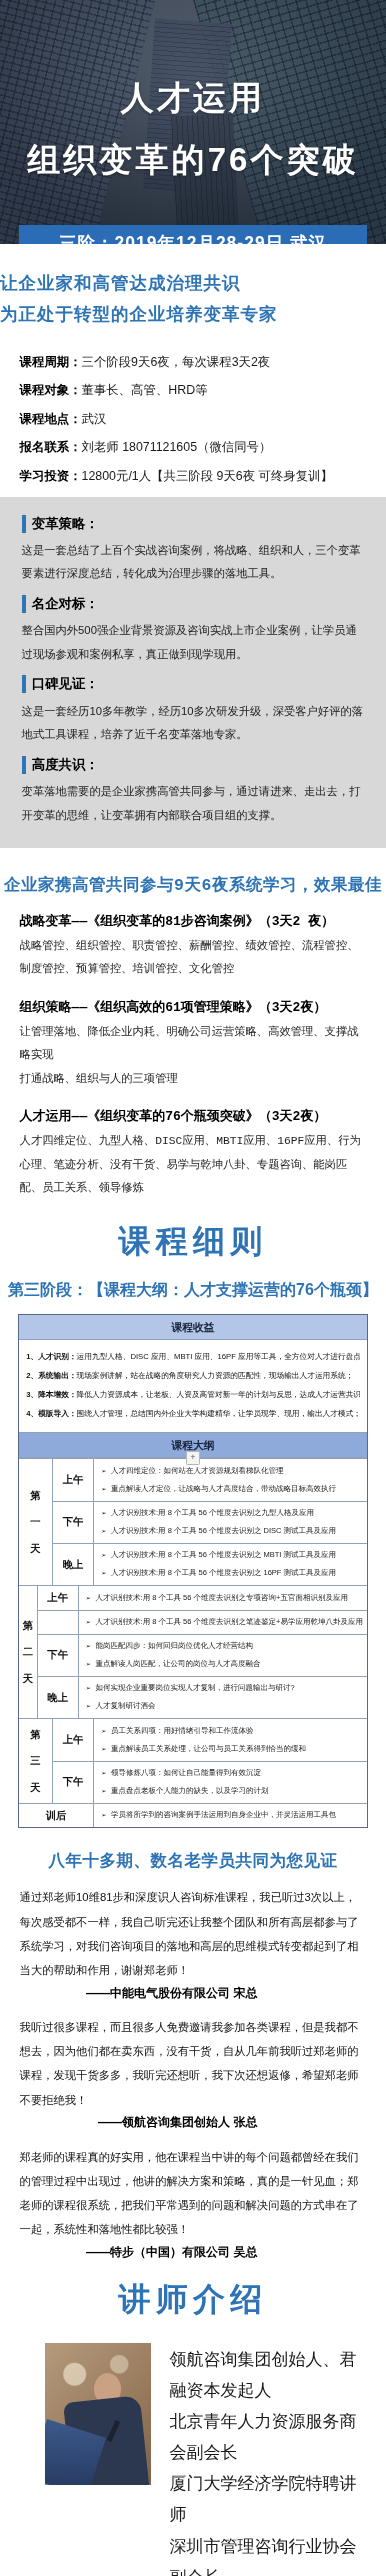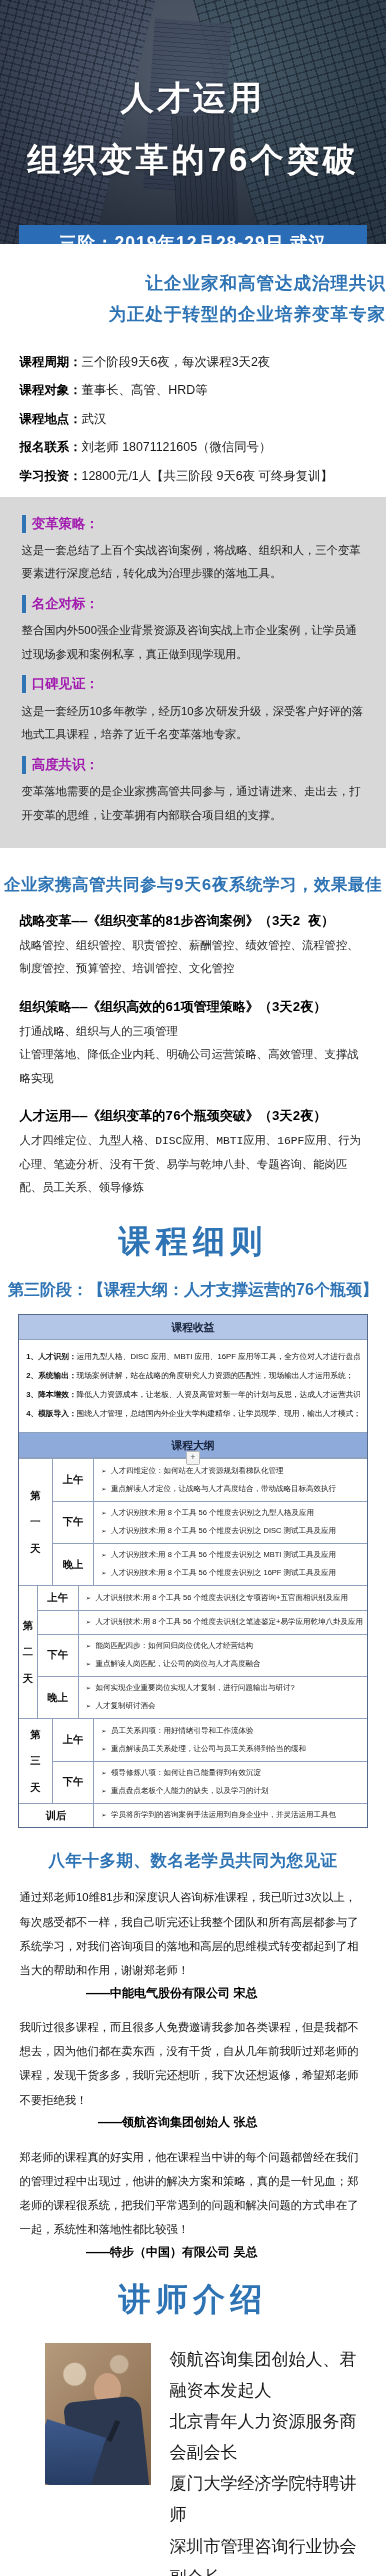--- a/index.html
+++ b/index.html
@@ -29,28 +29,28 @@
       linear-gradient(180deg,#333d4c,#2b3442);}
   .hero-shade{position:absolute;inset:0;background:radial-gradient(ellipse at 50% 35%,rgba(90,100,115,.25),rgba(20,27,40,.55) 75%);}
   .hero-title{position:absolute;left:0;width:100%;text-align:center;color:#fff;font-weight:700;letter-spacing:3.1px;text-shadow:0 1px 3.1px rgba(0,0,0,.35);}
   .ht1{top:76px;font-size:33px;}
   .ht2{top:138px;font-size:33px;}
   .hero-band{position:absolute;left:19px;right:19px;top:225px;height:37px;background:#2b6cb7;
     color:#fff;font-size:17.5px;font-weight:600;text-align:center;line-height:37px;letter-spacing:1px;}
 
   
   .intro{height:253px;padding-top:24px;box-sizing:border-box;}
-  .slogan{text-align:right;color:#2e74b5;font-size:17.5px;font-weight:700;line-height:1.78;letter-spacing:1px;}
+  .slogan{text-align:left;color:#2e74b5;font-size:17.5px;font-weight:700;line-height:1.78;letter-spacing:1px;}
   .info-list{margin:17.5px 20.6px 0 19.6px;}
   .info-row{font-size:12.4px;line-height:2.3;color:#1a1a1a;}
   .info-row b{font-weight:700;color:#000;}
 
   
   .graybox{background:#d8d8d8;padding:17.5px 21.6px 11.3px 21.6px;}
-  .g-title{font-size:13.4px;font-weight:700;color:#a21caf;border-left:4.6px solid #2f74b5;padding-left:6.2px;margin:0 0 6.2px 0;}
+  .g-title{font-size:13.4px;font-weight:700;color:#000000;border-left:4.6px solid #2f74b5;padding-left:6.2px;margin:0 0 6.2px 0;}
   .g-text{font-size:11.3px;line-height:2.08;color:#1c1c1c;margin:0 0 9.3px 0;}
 
   
   .program{padding-top:26px;font-family:Liberation Mono, monospace;}
   .blue-head{margin:0;text-align:center;color:#2e74b5;font-size:16.5px;font-weight:700;letter-spacing:0.5px;}
   .p-wrap{margin:5.2px 20.6px 0 19.6px;}
   .p-title{font-size:13px;font-weight:700;color:#000;margin:16.5px 0 5.2px 0;}
   .p-desc{font-size:11.3px;line-height:2.05;color:#1c1c1c;}
 
   
@@ -146,22 +146,22 @@
       <div class="g-title">高度共识：</div>
       <div class="g-text">变革落地需要的是企业家携高管共同参与，通过请进来、走出去，打开变革的思维，让变革拥有内部联合项目组的支撑。</div>
     </section>
 
   <section class="program">
     <h2 class="blue-head">企业家携高管共同参与9天6夜系统学习，效果最佳</h2>
     <div class="p-wrap" id="programItems">
         <div class="p-title">战略变革——《组织变革的81步咨询案例》（3天2 夜）</div>
         <div class="p-desc">战略管控、组织管控、职责管控、薪酬管控、绩效管控、流程管控、制度管控、预算管控、培训管控、文化管控</div>
         <div class="p-title">组织策略——《组织高效的61项管理策略》（3天2夜）</div>
+        <div class="p-desc">让管理落地、降低企业内耗、明确公司运营策略、高效管理、支撑战略实现</div>
         <div class="p-desc">打通战略、组织与人的三项管理</div>
-        <div class="p-desc">让管理落地、降低企业内耗、明确公司运营策略、高效管理、支撑战略实现</div>
         <div class="p-title">人才运用——《组织变革的76个瓶颈突破》（3天2夜）</div>
         <div class="p-desc">人才四维定位、九型人格、DISC应用、MBTI应用、16PF应用、行为心理、笔迹分析、没有干货、易学与乾坤八卦、专题咨询、能岗匹配、员工关系、领导修炼</div>
       </div>
   </section>
 
   <section class="details-head">
     <h1 class="big-title">课程细则</h1>
     <h2 class="stage">第三阶段：【课程大纲：人才支撑运营的76个瓶颈】</h2>
   </section>
 

